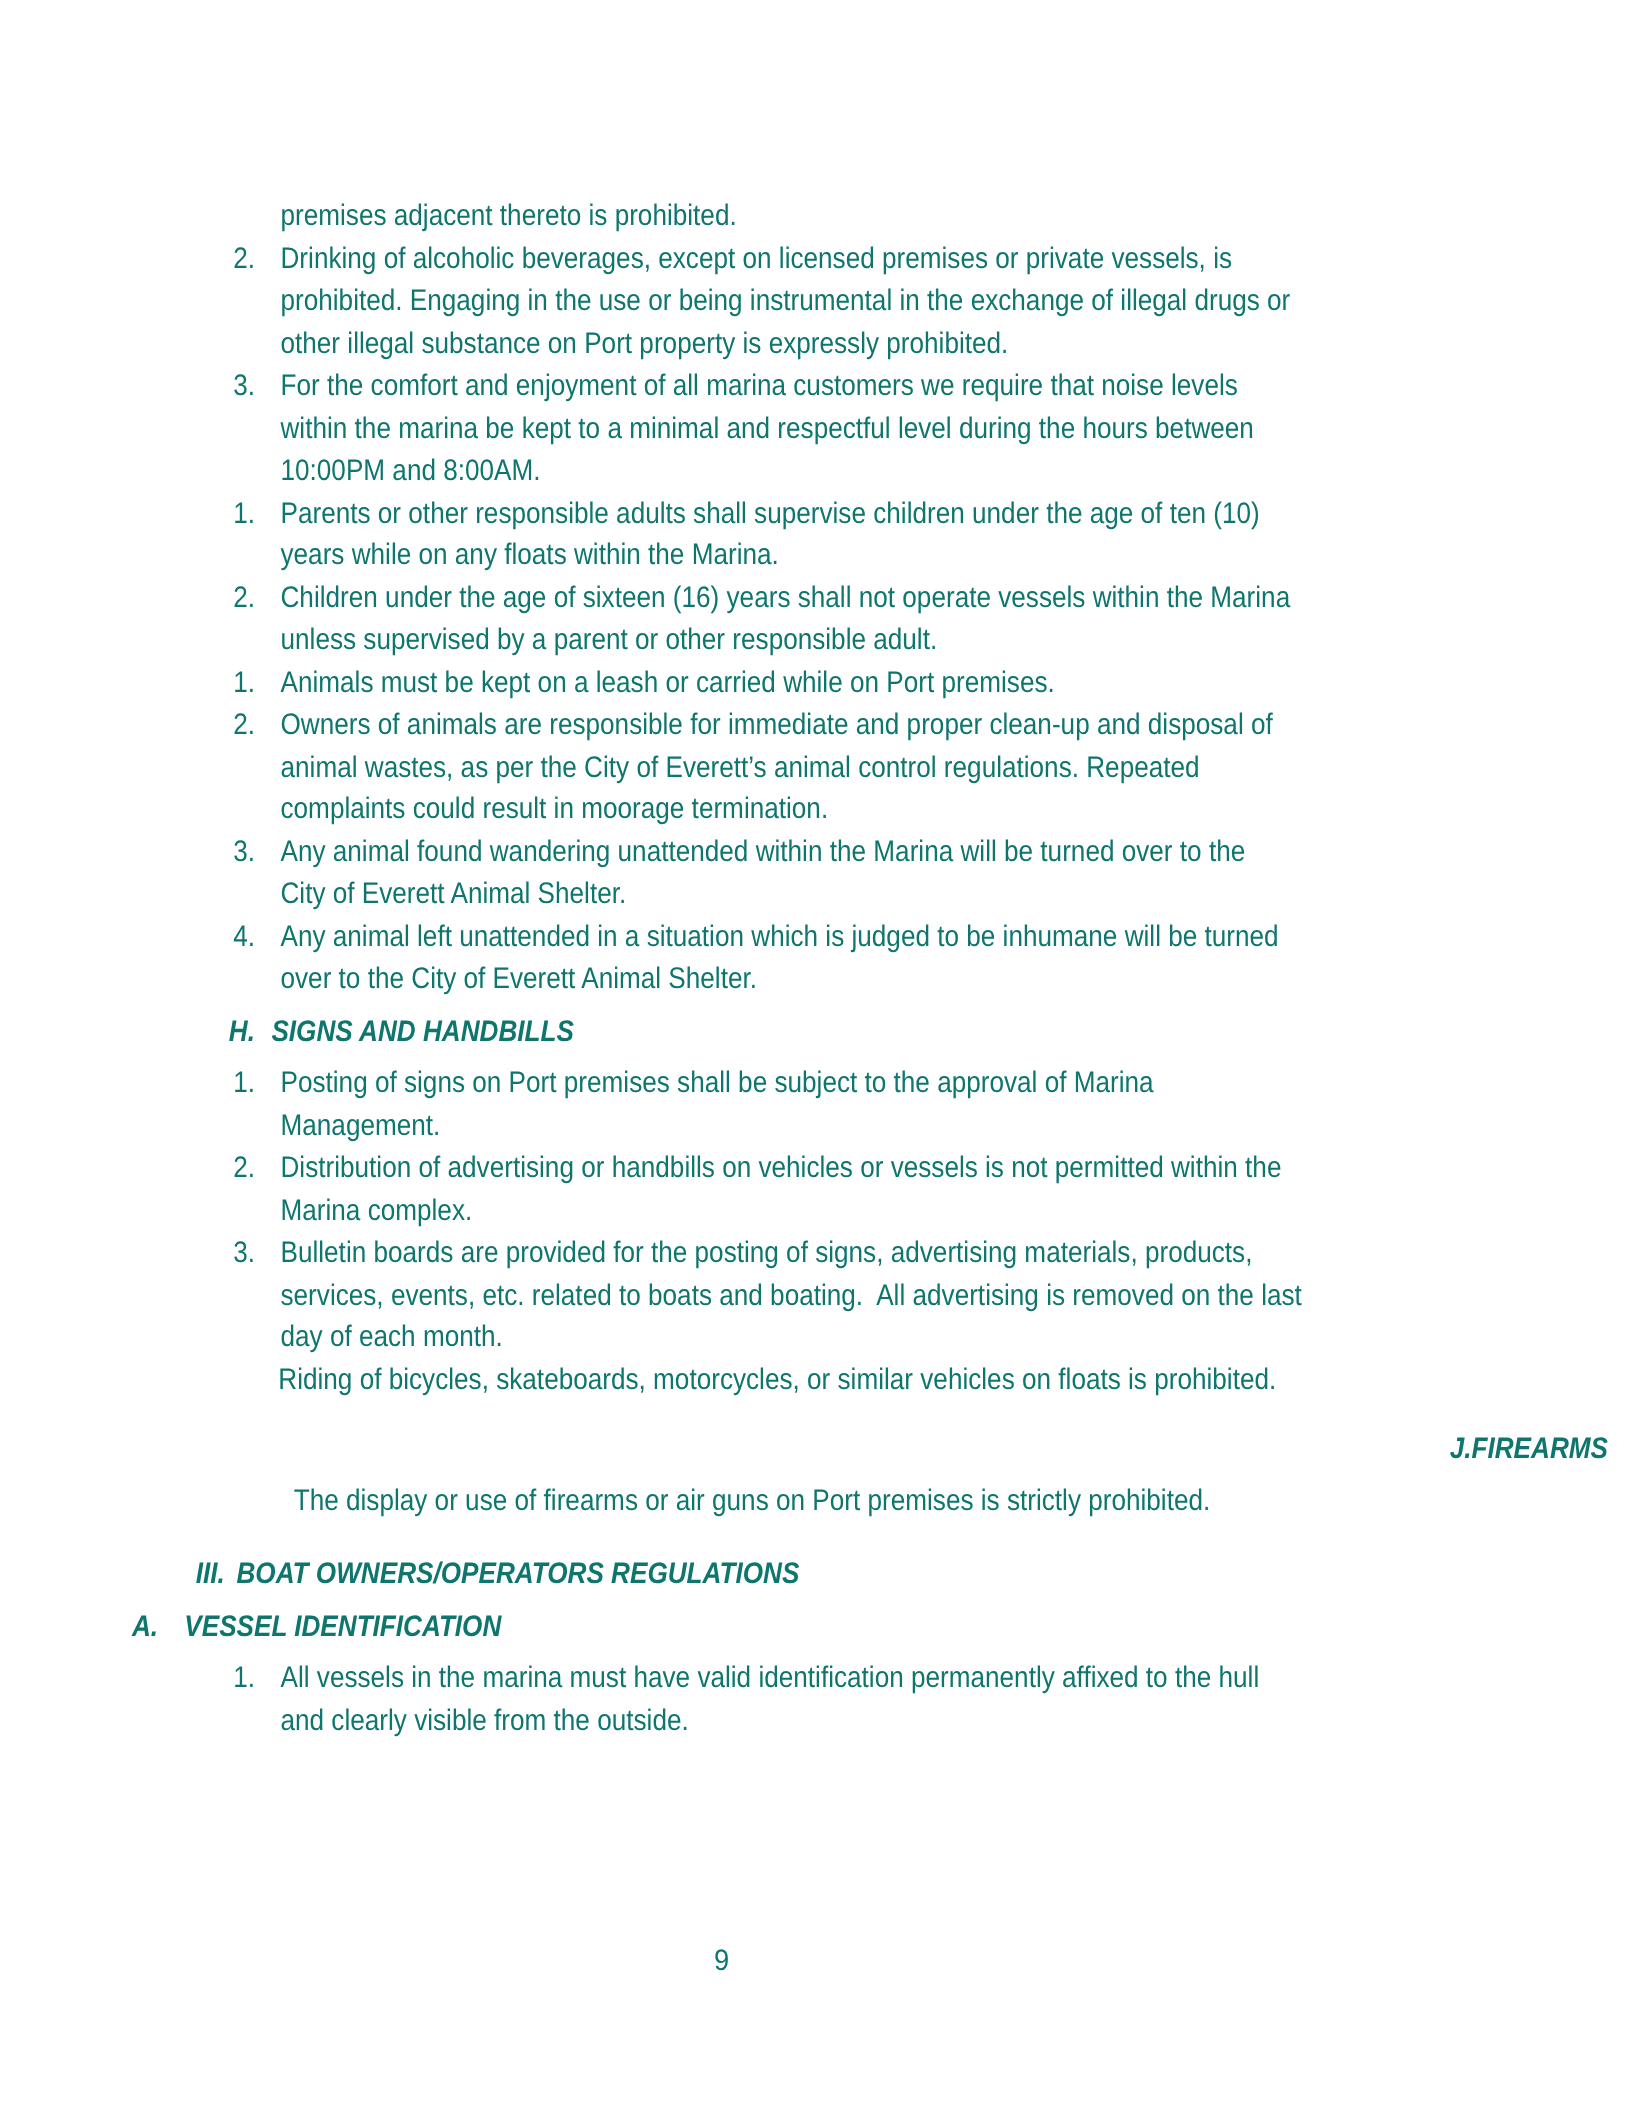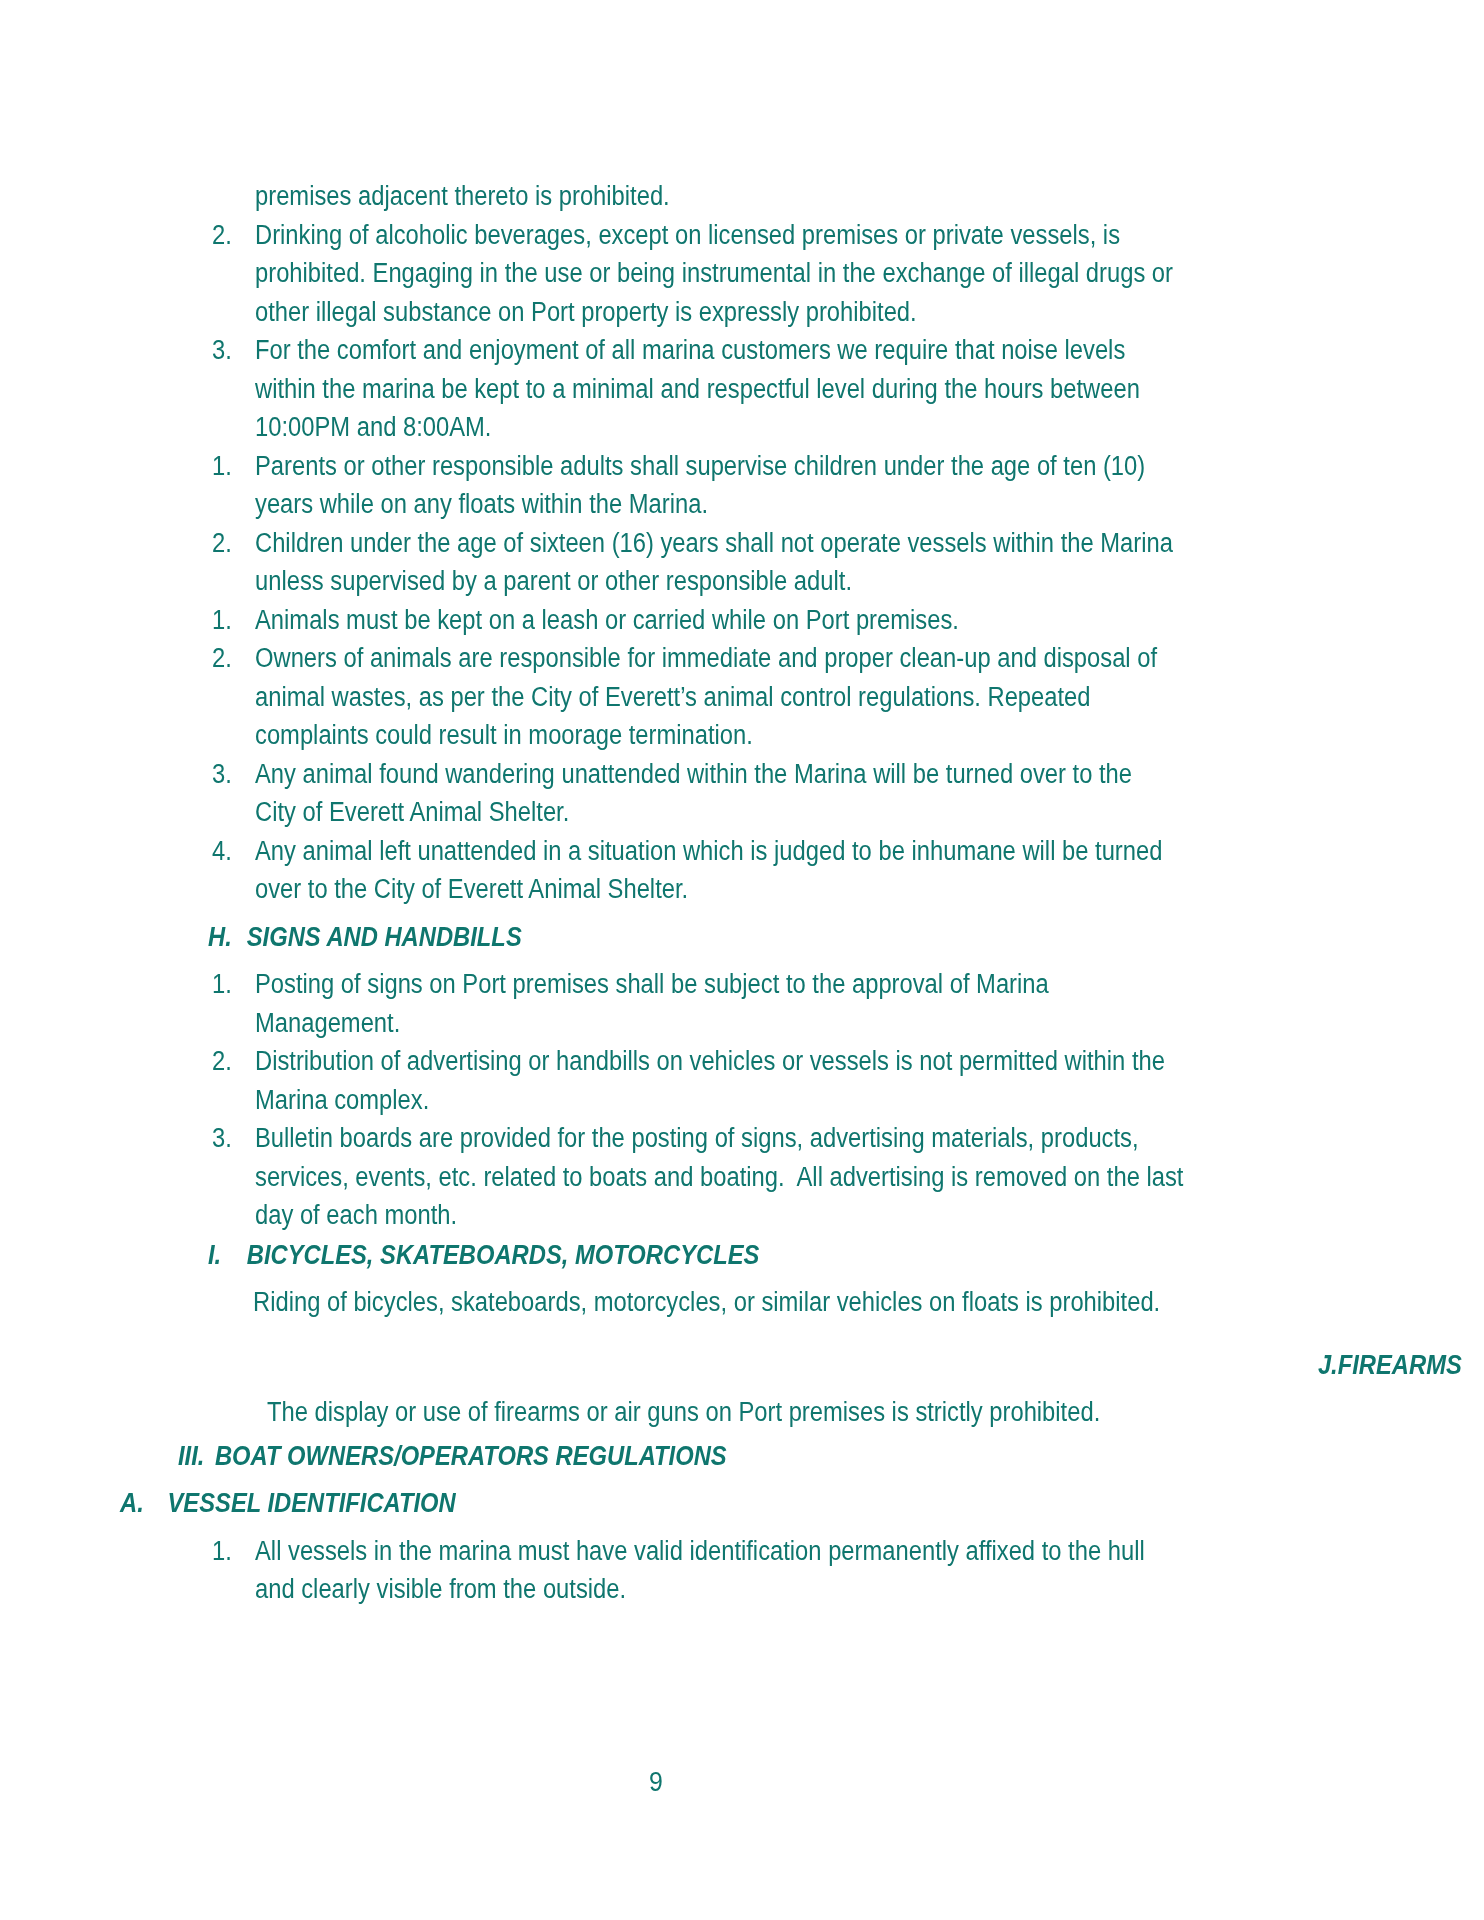--- a/index.html
+++ b/index.html
@@ -26,21 +26,21 @@
   }
   .li{position:relative;margin-left:212px;}
   .li .num{position:absolute;left:0;top:0;width:43px;}
   .li .txt{margin-left:43px;}
   .cont-line{margin-left:255px;}
   .hd{margin:9px 0 9px 208px;}
   .hd-in{display:inline-block;font-weight:bold;font-style:italic;}
   .hd-letter{display:inline-block;width:44px;}
   .hd-g{margin-left:203px;}
   .hd-g .hd-letter{width:34px;}
-  .hd-part{margin-left:178px;margin-top:5px;}
+  .hd-part{margin-left:178px;margin-top:28px;}
   .hd-part .hd-letter{width:42px;}
   .hd-sub{margin-left:120px;}
   .hd-sub .hd-letter{width:54px;}
   .mt-tight{margin-top:1px;}
   .mt-lg{margin-top:24px;text-align:right;}
   .para-i{margin-left:253px;}
   .para-j{margin-left:267px;margin-top:8px;}
   .sub-item{margin-top:3px;}
   .footer{
     position:absolute;
@@ -115,23 +115,20 @@
       <div class="txt">Distribution of advertising or handbills on vehicles or vessels is not permitted within the
 Marina complex.</div>
     </div>
     <div class="li">
       <span class="num">3.</span>
       <div class="txt">Bulletin boards are provided for the posting of signs, advertising materials, products,
 services, events, etc. related to boats and boating.  All advertising is removed on the last
 day of each month.</div>
     </div>
 
-    <div class="hd mt-tight">
-      <span class="hd-in"><span class="hd-letter">I.</span><span>BICYCLES, SKATEBOARDS, MOTORCYCLES</span></span>
-    </div>
     <div class="para para-i txt">Riding of bicycles, skateboards, motorcycles, or similar vehicles on floats is prohibited.</div>
 
     <div class="hd mt-lg">
       <span class="hd-in"><span class="hd-letter">J.</span><span>FIREARMS</span></span>
     </div>
     <div class="para para-j txt">The display or use of firearms or air guns on Port premises is strictly prohibited.</div>
 
     <div class="hd hd-part">
       <span class="hd-in"><span class="hd-letter">III.</span><span>BOAT OWNERS/OPERATORS REGULATIONS</span></span>
     </div>

